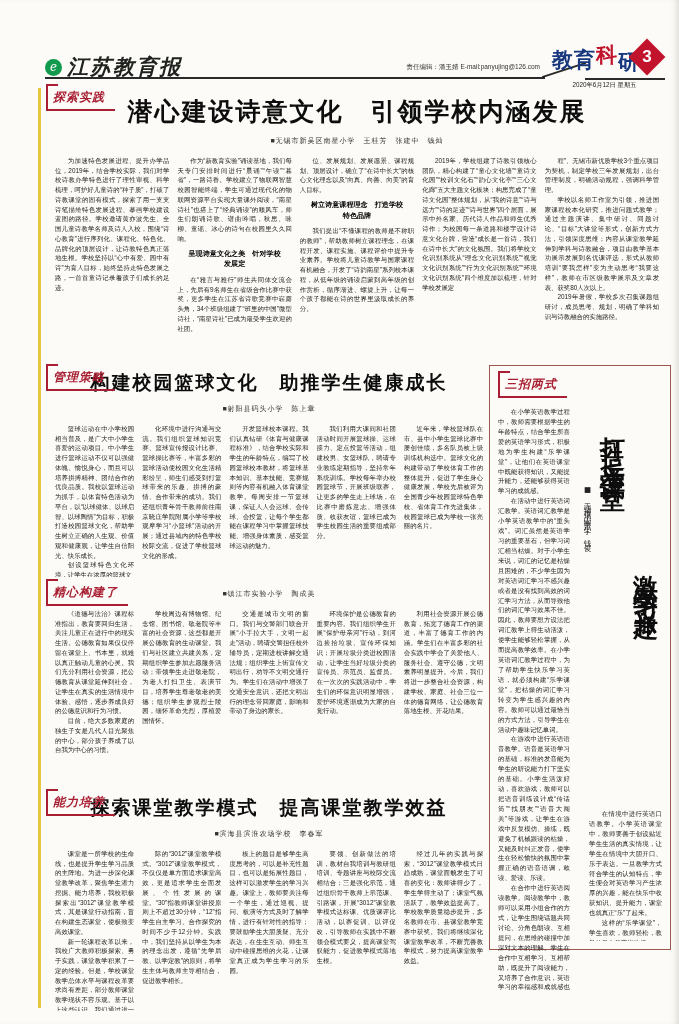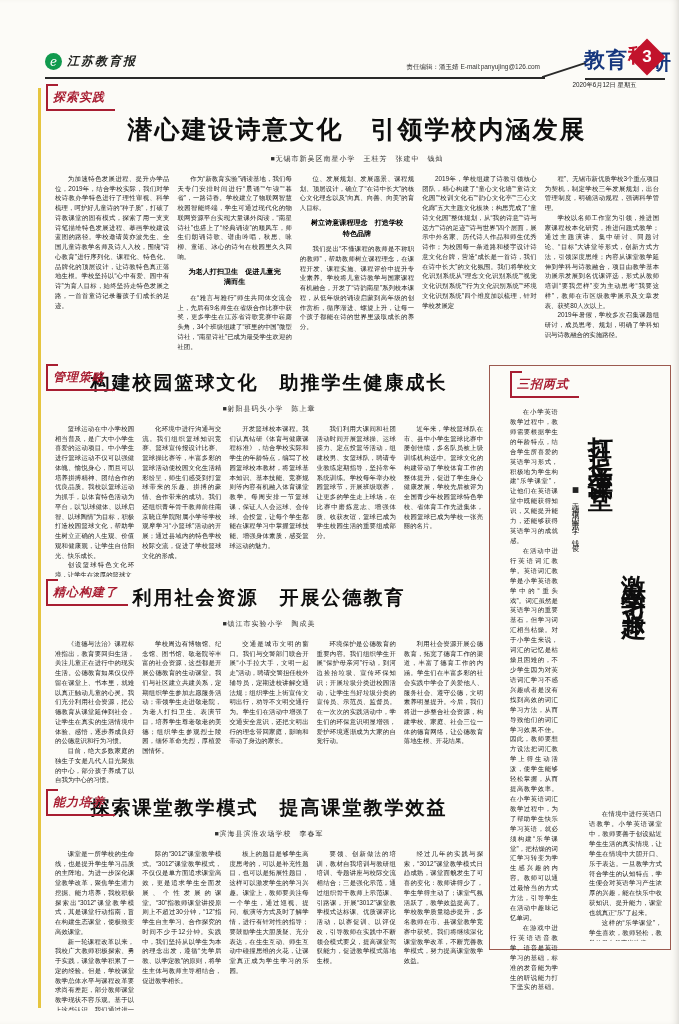--- a/index.html
+++ b/index.html
@@ -3,60 +3,60 @@
 <meta charset="utf-8">
 <style>
   * { box-sizing: border-box; margin: 0; padding: 0; }
   html,body { background:#e9e7e2; }
   body { font-family:"Liberation Sans","DejaVu Sans",sans-serif; }
   .page { position:relative; width:679px; height:1024px; background:#fcfbf7; margin:0 auto; overflow:hidden; box-shadow:inset -6px 0 8px -6px #c9c6bf; }
 
   
   .logo { position:absolute; left:45px; top:53px; display:flex; align-items:center; gap:5px; }
   .logo-circle { width:17px; height:17px; border-radius:50%; background:#119a4e; color:#fff; font-size:12px; font-style:italic; font-family:"DejaVu Serif",serif; display:flex; align-items:center; justify-content:center; }
-  .paper-name { font-family:"DejaVu Serif",serif; font-style:italic; font-weight:bold; font-size:12px; color:#20221f; letter-spacing:2px; }
+  .paper-name { font-family:"DejaVu Serif",serif; font-style:italic; font-weight:bold; font-size:21px; color:#20221f; letter-spacing:2px; }
   .editor-line { position:absolute; left:300px; top:63px; width:240px; text-align:right; font-size:6.5px; color:#333; }
   .masthead-rule { position:absolute; left:45px; top:77px; width:500px; height:2px; background:#2a2a2a; }
   .masthead-diag { position:absolute; left:541px; top:69px; width:46px; height:2px; background:#2a2a2a; transform:rotate(-18deg); }
   .sec-title { position:absolute; left:552px; top:46px; font-weight:bold; font-size:21px; letter-spacing:1px; }
-  .sec-title .b1 { color:#17377e;margin-left:32px; }
+  .sec-title .b1 { color:#17377e; }
   .sec-title .kr { color:#c2132c; position:relative; top:-5px; }
   .sec-title .b2 { color:#17377e; position:relative; top:2px; }
   .page-diamond { position:absolute; left:634px; top:44px; width:26px; height:26px; background:#c2132c; transform:rotate(45deg); }
   .page-diamond span { display:block; transform:rotate(-45deg); color:#fff; font-weight:bold; font-size:17px; text-align:center; line-height:26px; }
   .date-line { position:absolute; left:552px; top:81px; width:105px; font-size:6.3px; color:#222; text-align:center; }
   .date-rule { position:absolute; left:585px; top:78px; width:80px; height:1.5px; background:#2a2a2a; }
 
   .left-rule { position:absolute; left:38px; top:88px; width:3px; height:920px; background:#e6c53f; }
 
   
   .sec-label { position:absolute; left:-9px; top:0; color:#a81e32; font-style:italic; font-weight:bold; font-size:12px; letter-spacing:1px; border-left:2px solid #a81e32; border-bottom:2px solid #a81e32; padding:3px 10px 3px 5px; }
   .sec-label::before { content:""; position:absolute; left:-2px; top:-2px; width:12px; height:2px; background:#a81e32; }
 
   
   .article { position:absolute; left:55px; width:604px; }
   .a-title { text-align:center; font-weight:bold; color:#0d0d0d; letter-spacing:2px; }
-  #art1 .a-title { font-size:25px; margin-top:27px; }
+  #art1 .a-title { font-size:25px; margin-top:9px; }
   .a-title.small { font-size:19px; margin-top:4px; }
   .a-byline { text-align:center; font-size:7px; color:#333; margin-top:8px; letter-spacing:1px; }
   .cols { display:flex; gap:8px; margin-top:10px; }
   .col { flex:1; overflow:hidden; text-align:justify; font-size:6.4px; line-height:1.52; color:#1c1c1c; }
   .col p { text-indent:2em; }
   .col p.subhead { text-indent:0; text-align:center; font-weight:bold; font-size:7.1px; margin:5px 8px; line-height:1.5; color:#000; }
   #art1 .col { height:213px; }
   #art2 .col, #art3 .col { height:153px; }
   #art4 .col { height:162px; }
   #art1 { top:86px; }
   #art2, #art3, #art4 { width:428px; }
   #art2 { top:366px; }
   #art3 { top:581px; }
   #art4 { top:791px; }
 
   
-  .sidebar { position:absolute; left:489px; top:365px; width:182px; height:585px; border:1px solid #9c5a4f; background:#fcfbf7; padding:7px 20px; }
+  .sidebar { position:absolute; left:489px; top:365px; width:182px; height:585px; border:1px solid #9c5a4f; background:#fcfbf7; padding:7px 8px; }
   .sidebar .sec-label { position:relative; left:0; display:inline-block; }
   .sb-body { display:flex; gap:6px; height:455px; margin-top:9px; }
   .sb-left { width:84px; overflow:hidden; text-align:justify; font-size:6.4px; line-height:1.55; color:#1c1c1c; height:584px; }
   .sb-left p { text-indent:2em; }
   .sb-right { flex:1; writing-mode:vertical-rl; }
   .vh { font-family:"DejaVu Serif",serif; font-weight:bold; color:#0d0d0d; font-size:25px; letter-spacing:8px; }
   .vh1 { padding-top:10px; margin-left:4px; }
   .vh2 { padding-top:148px; }
   .vbyline { font-size:7.5px; color:#222; letter-spacing:3px; padding-top:78px; margin-left:6px; font-weight:normal; }
   .sb-bottom { position:absolute; left:99px; right:8px; bottom:8px; height:132px; overflow:hidden; text-align:justify; font-size:6.4px; line-height:1.55; color:#1c1c1c; }
@@ -88,21 +88,21 @@
   <div class="article" id="art1">
     <span class="sec-label">探索实践</span>
     <div class="a-title">潜心建设诗意文化　引领学校内涵发展</div>
     <div class="a-byline">■无锡市新吴区南星小学　王桂芳　张建中　钱灿</div>
     <div class="cols">
       <div class="col">
           <p>为加速特色发展进程、提升办学品位，2019年，结合学校实际，我们对学校诗教办学特色进行了理性审视、科学梳理，呵护好儿童诗的“种子质”，打破了诗教课堂的固有模式，探索了用一支支诗笔描绘特色发展进程、摹画学校建设蓝图的路径。学校邀请黄亦波先生、全国儿童诗教学名师及诗人入校，围绕“诗心教育”进行序列化、课程化、特色化、品牌化的顶层设计，让诗教特色真正落地生根。学校坚持以“心中有爱、园中有诗”为育人目标，始终坚持走特色发展之路，一首首童诗记录着孩子们成长的足迹。</p>
         </div>
       <div class="col">
           <p>作为“新教育实验”诵读基地，我们每天专门安排时间进行“晨诵”“午读”“暮省”，一路诗香。学校建立了物联网智慧校园智能终端，学生可通过现代化的物联网资源平台实现大量课外阅读，“南星诗社”也搭上了“经典诵读”的顺风车，师生们朗诵诗歌、谱曲吟唱，秋思、咏柳、童谣、冰心的诗句在校园里久久回响。</p>
-          <p class="subhead">为老人打扫卫生　促进儿童完满而生</p>
+          <p class="subhead">呈现诗意文化之美　针对学校发展定</p>
           <p>在“雅言与雅行”师生共同体交流会上，先后有9名师生在省级合作比赛中获奖，更多学生在江苏省诗歌竞赛中崭露头角，34个班级组建了“班里的中国”微型诗社，“南星诗社”已成为最受学生欢迎的社团。</p>
         </div>
       <div class="col">
           <p>位、发展规划、发展愿景、课程规划、顶层设计，确立了“在诗中长大”的核心文化理念以及“向真、向善、向美”的育人目标。</p>
           <p class="subhead">树立诗意课程理念　打造学校特色品牌</p>
           <p>我们提出“不懂课程的教师是不称职的教师”，帮助教师树立课程理念，在课程开发、课程实施、课程评价中提升专业素养。学校将儿童诗教学与国家课程有机融合，开发了“诗韵南星”系列校本课程，从低年级的诵读启蒙到高年级的创作赏析，循序渐进、螺旋上升，让每一个孩子都能在诗的世界里汲取成长的养分。</p>
         </div>
       <div class="col">
           <p>2019年，学校组建了诗教引领核心团队，精心构建了“童心文化墙”“童诗文化园”“校训文化石”“韵心文化亭”“三心文化廊”五大主题文化板块；构思完成了“童诗文化园”整体规划，从“我的诗意”“诗与远方”“诗的足迹”“诗与世界”四个层面，展示中外名家、历代诗人作品和师生优秀诗作；为校园每一条道路和楼宇设计诗意文化台牌，营造“成长是一首诗，我们在诗中长大”的文化氛围。我们将学校文化识别系统从“理念文化识别系统”“视觉文化识别系统”“行为文化识别系统”“环境文化识别系统”四个维度加以梳理，针对学校发展定</p>
         </div>
@@ -133,21 +133,20 @@
           <p>我们利用大课间和社团活动时间开展篮球操、运球接力、定点投篮等活动，组建校男、女篮球队，聘请专业教练定期指导，坚持常年系统训练。学校每年举办校园篮球节，开展班级联赛，让更多的学生走上球场，在比赛中磨炼意志、增强体质、收获友谊，篮球已成为学生校园生活的重要组成部分。</p>
         </div>
       <div class="col">
           <p>近年来，学校篮球队在市、县中小学生篮球比赛中屡创佳绩，多名队员被上级训练机构选中。篮球文化的构建带动了学校体育工作的整体提升，促进了学生身心健康发展，学校先后被评为全国青少年校园篮球特色学校、省体育工作先进集体，校园篮球已成为学校一张亮丽的名片。</p>
         </div>
     </div>
   </div>
 
   <div class="article" id="art3">
     <span class="sec-label">精心构建了</span>
-    <div class="a-title small">利用社会资源　开展公德教育</div>
     <div class="a-byline">■镇江市实验小学　陶成美</div>
     <div class="cols">
       <div class="col">
           <p>《道德与法治》课程标准指出，教育要回归生活，关注儿童正在进行中的现实生活。公德教育如果仅仅停留在课堂上、书本里，就难以真正触动儿童的心灵。我们充分利用社会资源，把公德教育从课堂延伸到社会，让学生在真实的生活情境中体验、感悟，逐步养成良好的公德意识和行为习惯。</p>
           <p>目前，绝大多数家庭的独生子女是几代人目光聚焦的中心，部分孩子养成了以自我为中心的习惯。</p>
         </div>
       <div class="col">
           <p>学校周边有博物馆、纪念馆、图书馆、敬老院等丰富的社会资源，这些都是开展公德教育的生动课堂。我们与社区建立共建关系，定期组织学生参加志愿服务活动；带领学生走进敬老院，为老人打扫卫生、表演节目，培养学生尊老敬老的美德；组织学生参观烈士陵园，缅怀革命先烈，厚植爱国情怀。</p>
         </div>
       <div class="col">

